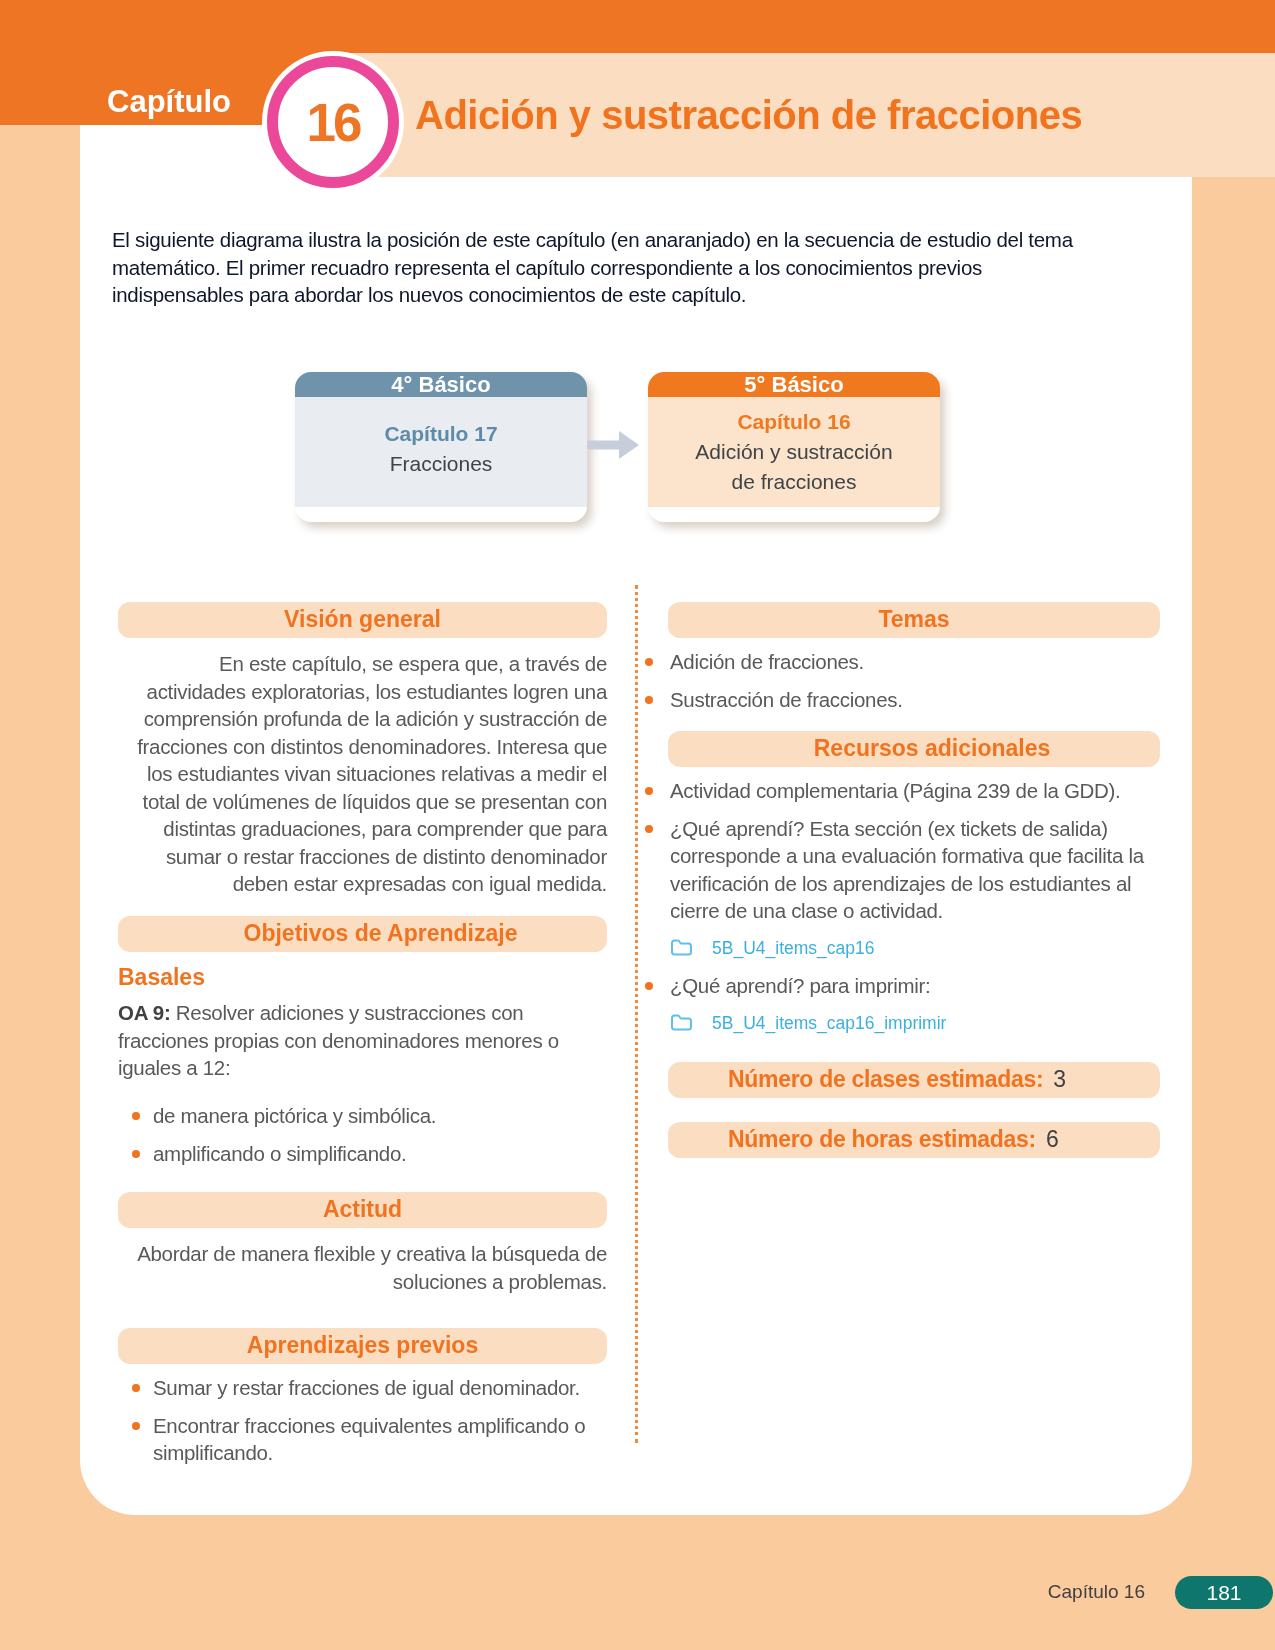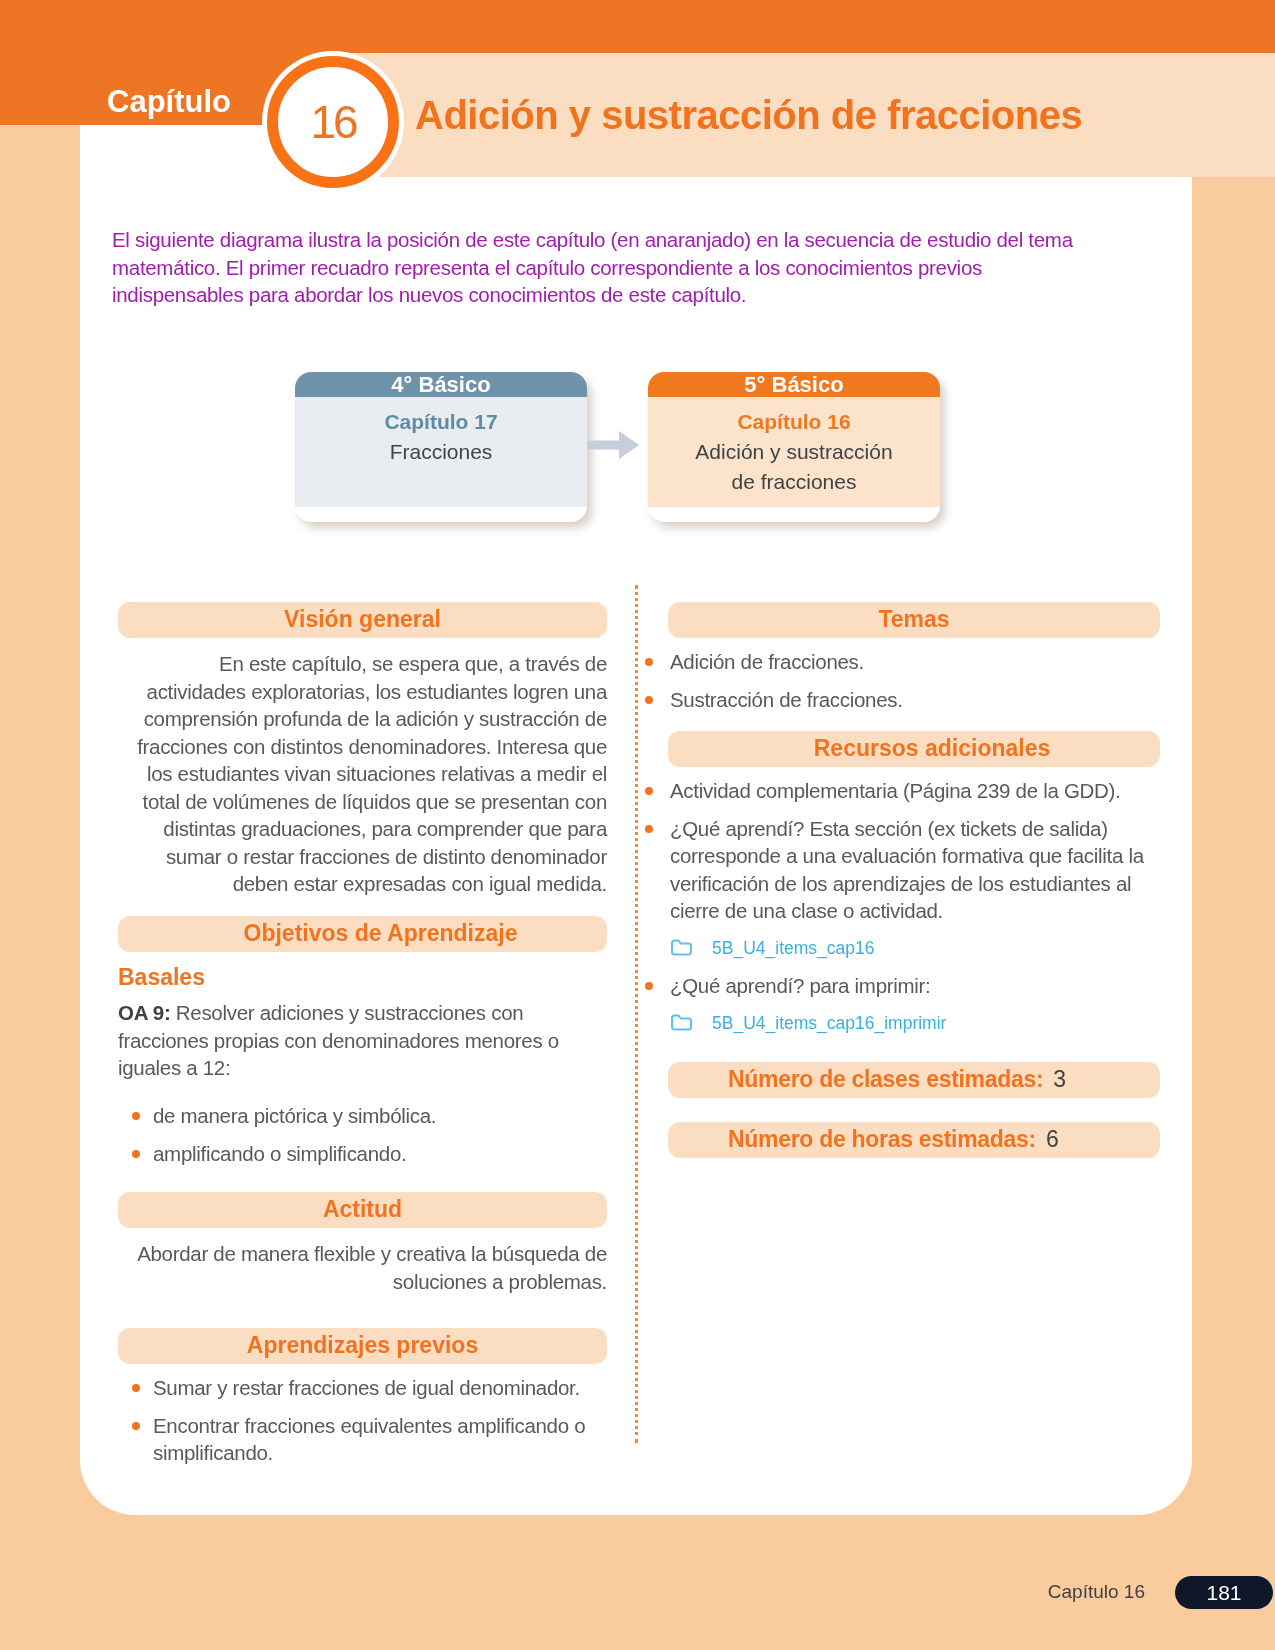--- a/index.html
+++ b/index.html
@@ -9,42 +9,42 @@
   
   .top-band{position:absolute;left:0;top:0;width:1275px;height:125px;background:#EE7524;}
   .white-card{position:absolute;left:80px;top:125px;width:1112px;height:1390px;background:#ffffff;
               border-radius:0 0 55px 55px;}
   .title-band{position:absolute;left:345px;top:53px;width:930px;height:124px;background:#FBDEC2;
               display:flex;align-items:center;padding-left:70px;box-sizing:border-box;}
   .page-title{font-size:40px;font-weight:bold;color:#F2731E;letter-spacing:-0.5px;}
   .chapter-label{position:absolute;left:107px;top:84px;color:#ffffff;font-size:31px;font-weight:bold;}
   .chapter-circle{position:absolute;left:262px;top:51px;width:142px;height:142px;border-radius:50%;
                   background:#ffffff;display:flex;align-items:center;justify-content:center;}
-  .chapter-circle-inner{width:110px;height:110px;border:11px solid #f97316;border-radius:50%;background:#fff;
+  .chapter-circle-inner{width:110px;height:110px;border:11px solid #ec4899;border-radius:50%;background:#fff;
                   display:flex;align-items:center;justify-content:center;
-                  font-size:46px;line-height:1;font-weight:normal;color:#EE7524;letter-spacing:-3px;}
+                  font-size:53px;line-height:1;font-weight:bold;color:#EE7524;letter-spacing:-3px;}
 
   
   .intro{position:absolute;left:112px;top:226px;width:1000px;font-size:20.5px;line-height:27.5px;
-         letter-spacing:-0.3px;color:#a21caf;}
+         letter-spacing:-0.3px;color:#0f172a;}
 
   
   .seq-card{position:absolute;top:372px;width:292px;height:150px;border-radius:16px;overflow:hidden;
             text-align:center;box-shadow:5px 6px 9px rgba(122,90,60,0.28);}
   .seq-card.prev{left:295px;}
   .seq-card.cur{left:648px;}
   .seq-header{height:25px;display:flex;align-items:center;justify-content:center;color:#fff;
               font-weight:bold;font-size:22px;}
   .prev .seq-header{background:#6F93AA;}
   .cur  .seq-header{background:#F0791F;}
   .seq-body{height:110px;padding:10px 38px 0;font-size:21px;line-height:30px;color:#3F4447;box-sizing:border-box;}
   .prev .seq-body{background:#E9EDF1;}
   .cur  .seq-body{background:#FBE3CC;}
   .seq-chapter{font-weight:bold;}
-  .prev .seq-chapter{color:#5E8CA8;}
+  .prev .seq-chapter{color:#5E8CA8;margin-top:12px;}
   .cur  .seq-chapter{color:#F0791F;}
   .flow-arrow{position:absolute;left:585px;top:428px;width:58px;text-align:center;}
 
   
   .divider{position:absolute;left:635px;top:585px;height:858px;border-left:3px dotted #F08A3C;}
   .col{position:absolute;top:602px;font-size:20.5px;line-height:27.5px;letter-spacing:-0.3px;}
   .col-left{left:118px;width:489px;}
   .col-right{left:645px;width:515px;}
 
   .sec-bar{height:36px;background:#FBDEC2;border-radius:12px;display:flex;align-items:center;
@@ -70,21 +70,21 @@
   .mt18{margin-top:18px;padding-left:36px;} .mt25{margin-top:25px;} .mt33{margin-top:33px;} .mt24{margin-top:24px;}
 
   .num-bar{height:36px;background:#FBDEC2;border-radius:12px;display:flex;align-items:center;
            padding-left:60px;box-sizing:border-box;margin-left:23px;width:492px;}
   .num-label{font-size:23px;font-weight:bold;color:#F1731F;}
   .num-value{font-size:23px;color:#414042;margin-left:10px;}
 
   
   .footer-chapter{position:absolute;left:1020px;top:1581px;width:125px;text-align:right;
                   font-size:19px;color:#414042;letter-spacing:0;}
-  .page-pill{position:absolute;left:1175px;top:1576px;width:98px;height:33px;background:#0f172a;
+  .page-pill{position:absolute;left:1175px;top:1576px;width:98px;height:33px;background:#0f766e;
              border-radius:17px;display:flex;align-items:center;justify-content:center;
              color:#ffffff;font-size:21px;}
 </style>
 </head>
 <body>
 
 <div class="page">
 
   <div class="top-band"></div>
   <div class="white-card"></div>

